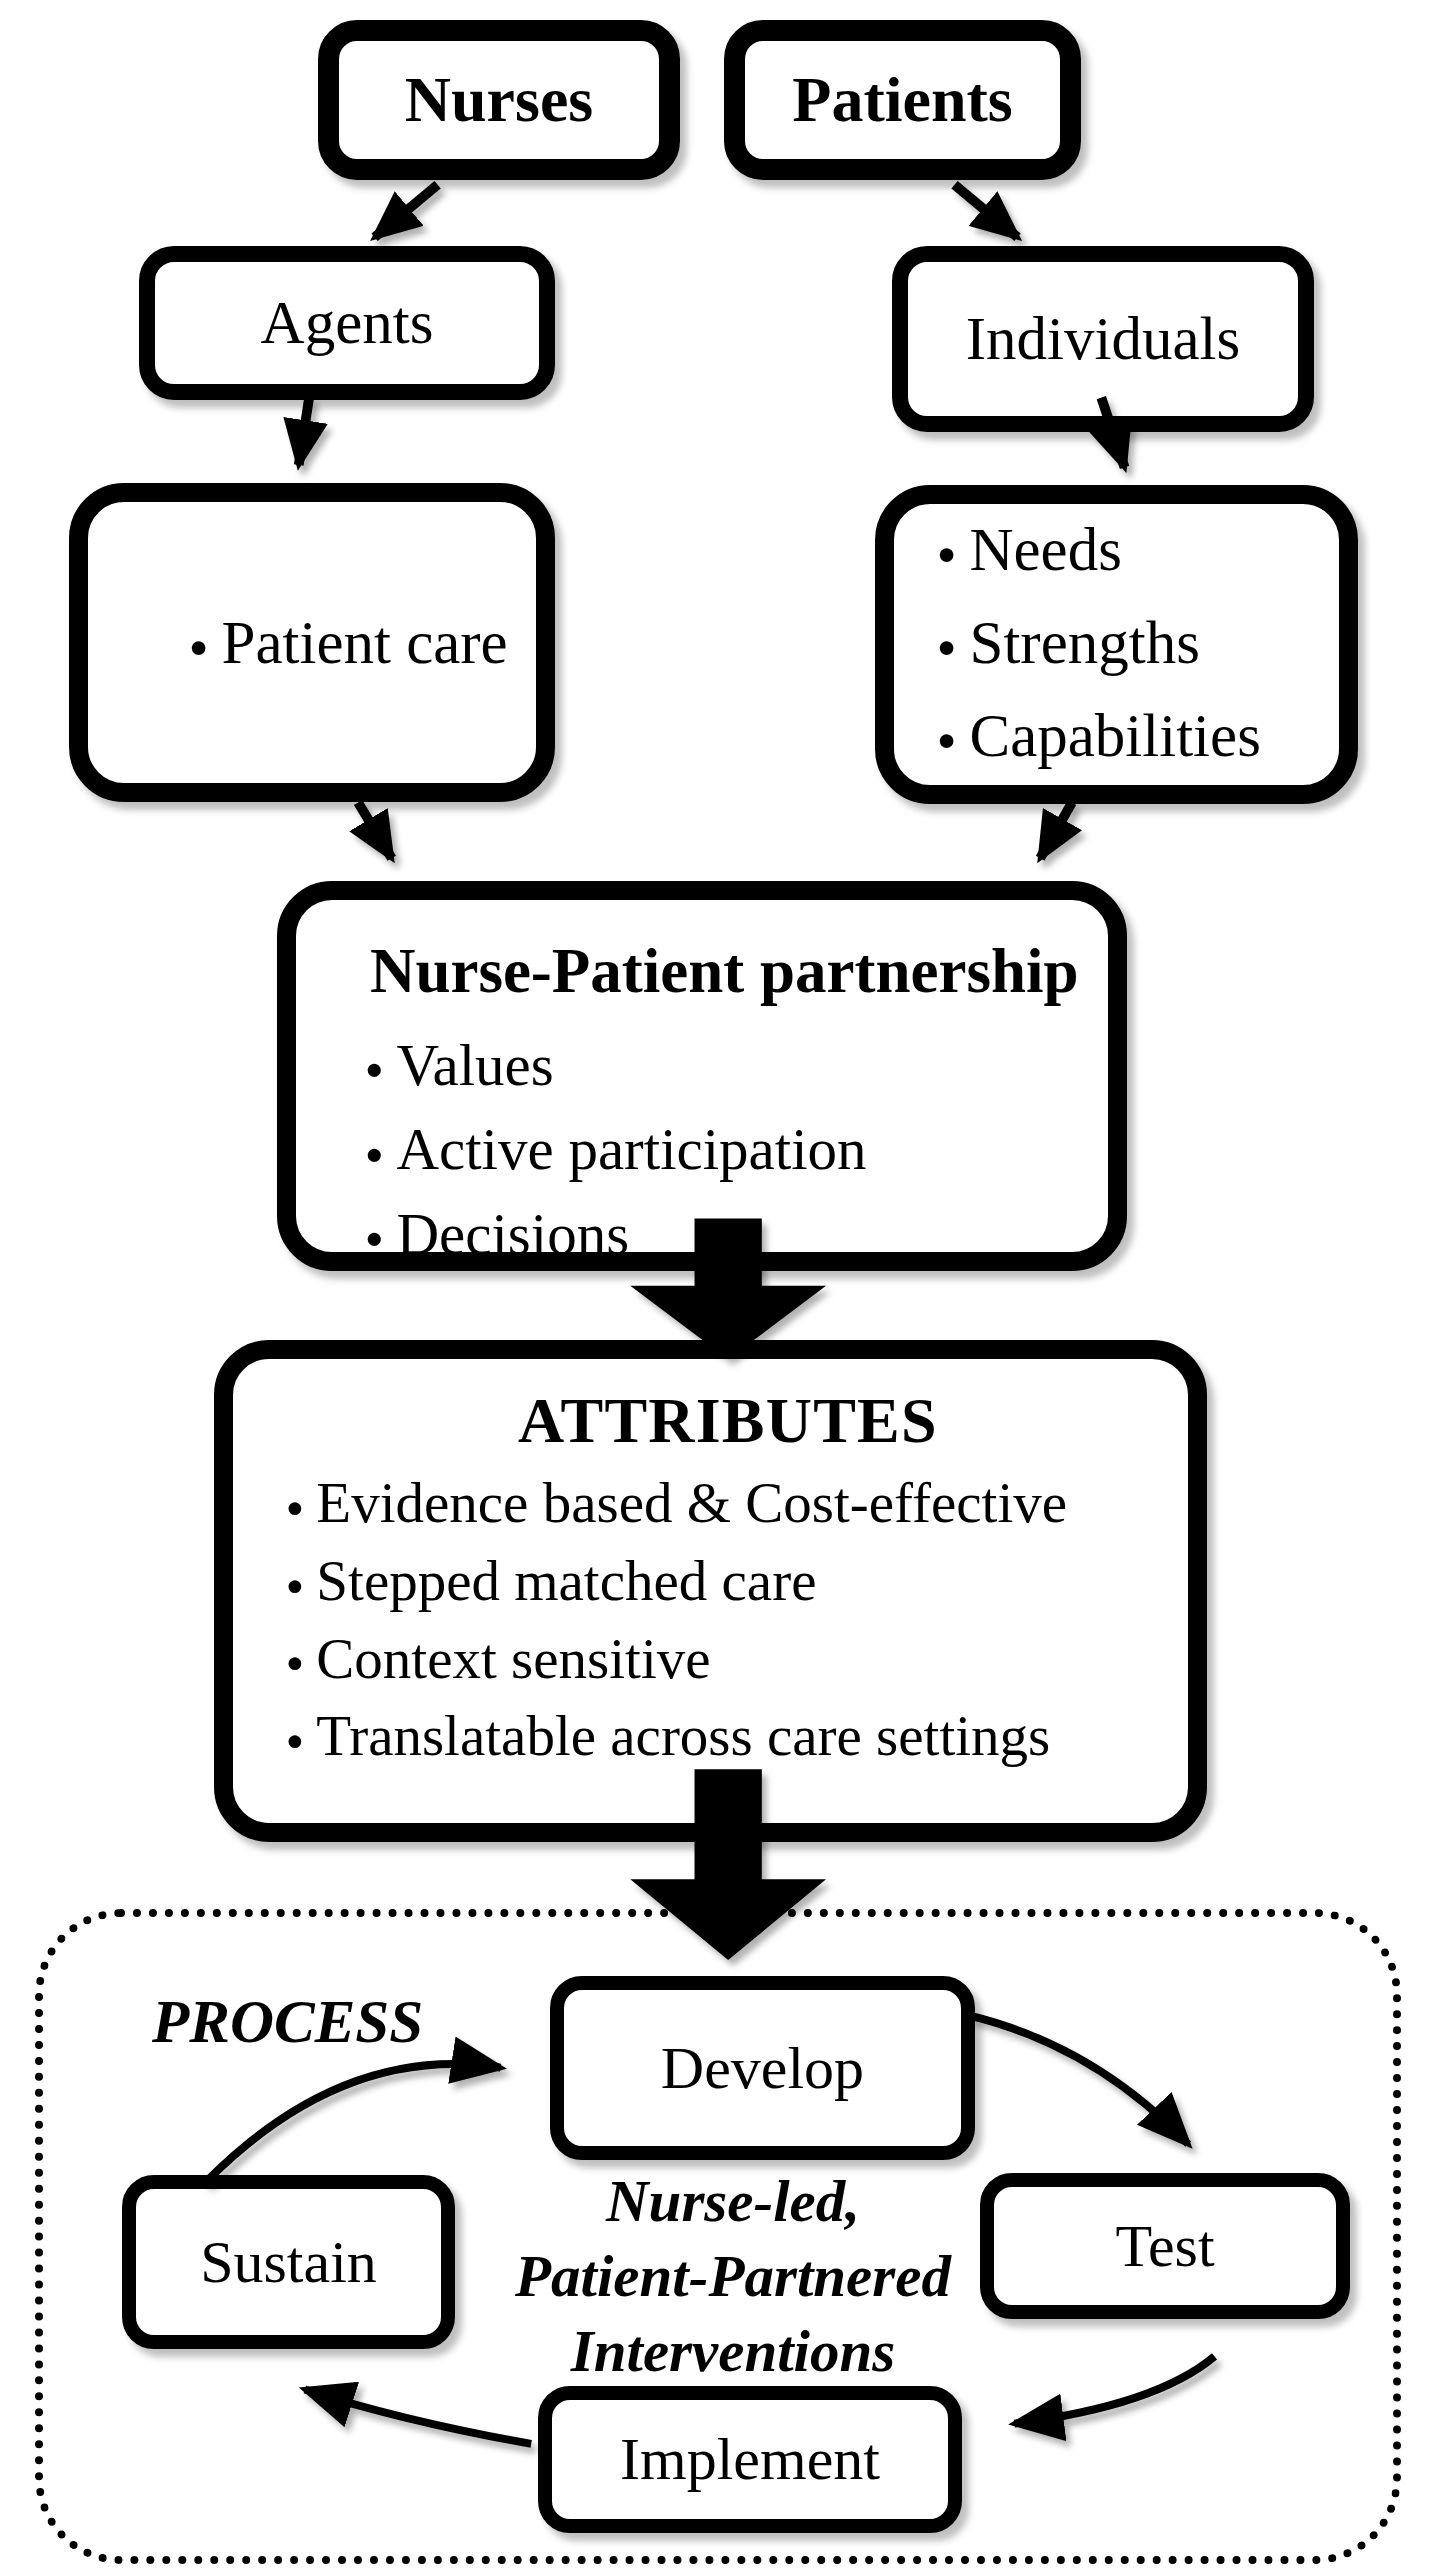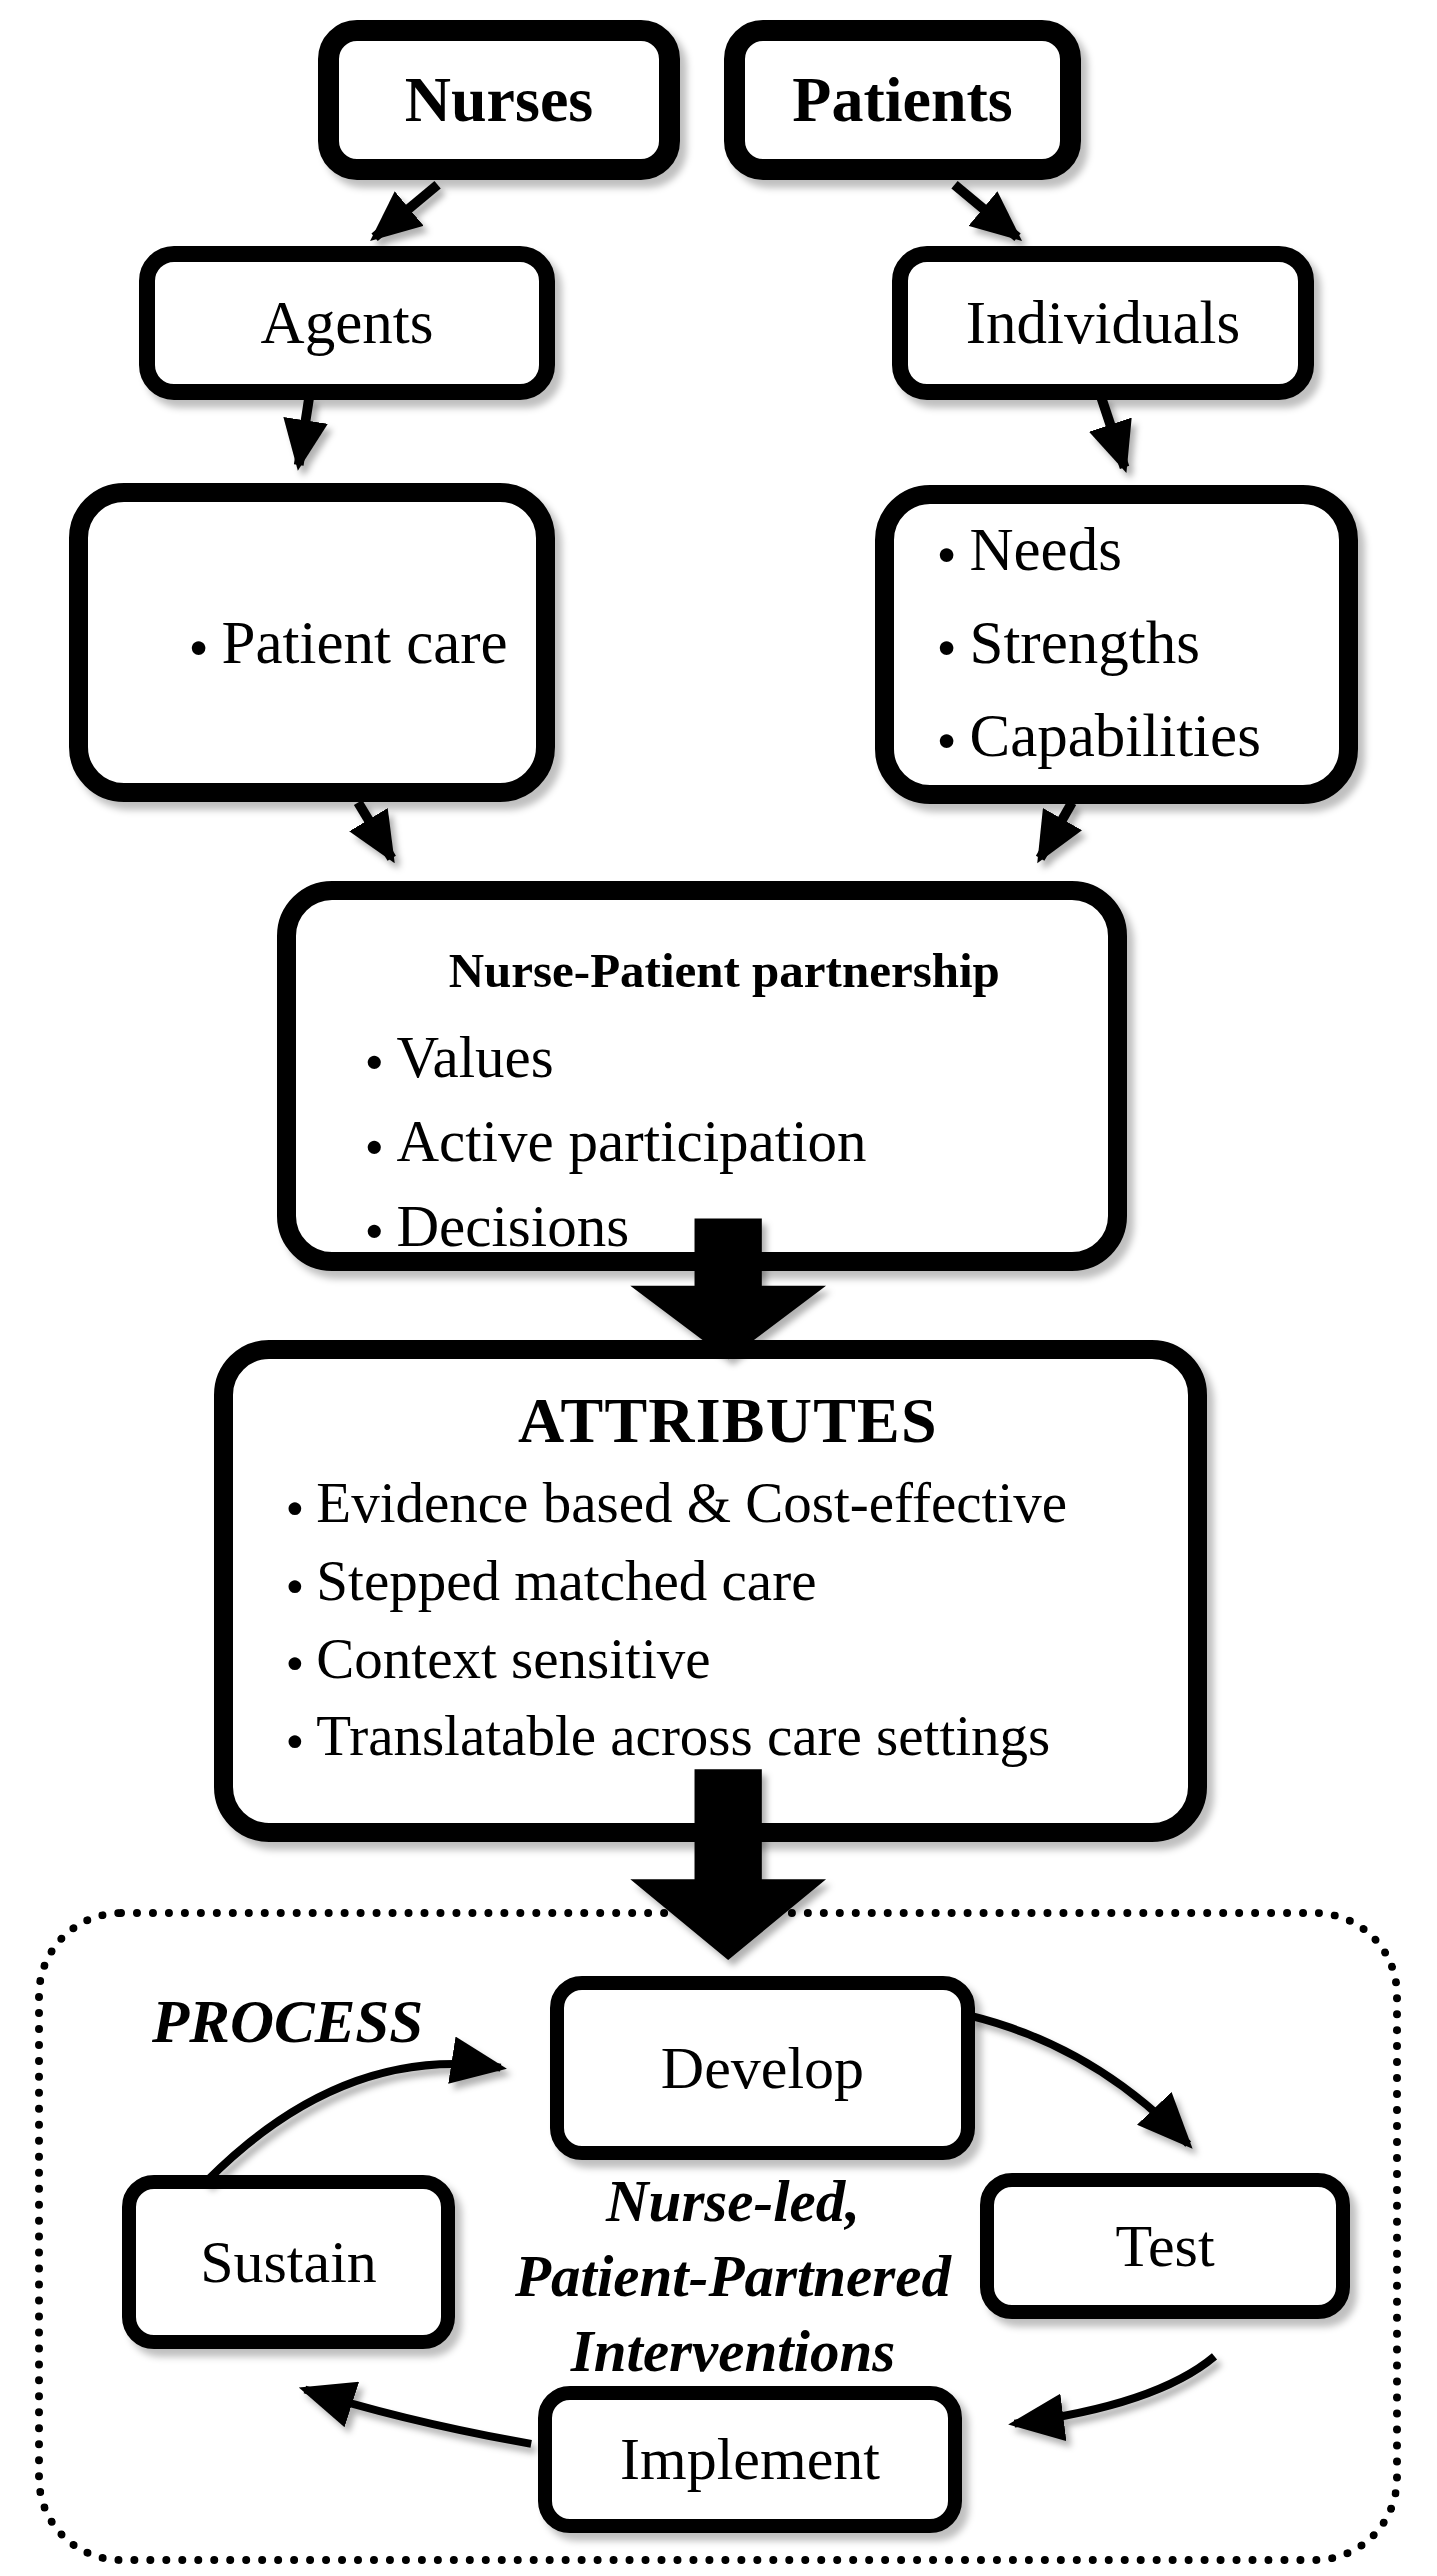--- a/index.html
+++ b/index.html
@@ -44,40 +44,40 @@
   <div class="node heavy z2" style="left:318px; top:19.6px; width:362px; height:160px;">
     <span>Nurses</span>
   </div>
   <div class="node heavy z2" style="left:724px; top:19.6px; width:357px; height:160px;">
     <span>Patients</span>
   </div>
 
   <div class="node medium z2" style="left:139px; top:246px; width:416px; height:154px;">
     <span>Agents</span>
   </div>
-  <div class="node medium z2" style="left:892px; top:246px; width:422px; height:154px;">
+  <div class="node medium z2" style="left:892px; top:246px; width:422px; height:186px;">
     <span>Individuals</span>
   </div>
 
   <div class="node bigbox z2" style="left:69px; top:483px; width:486px; height:319px; font-size:61px;">
     <div class="vlist" style="padding-left:101px; line-height:1.3;">
       <div class="brow">Patient care</div>
     </div>
   </div>
   <div class="node bigbox z2" style="left:875px; top:485px; width:483px; height:319px; font-size:61px;">
     <div class="vlist" style="padding-left:43px; line-height:89px;">
       <div class="brow">Needs</div>
       <div class="brow">Strengths</div>
       <div class="brow">Capabilities</div>
     </div>
   </div>
 
   <div class="node bigbox z2" style="left:277px; top:881px; width:850px; height:390px; font-size:59px; align-items:flex-start;">
     <div class="vlist" style="padding:31px 24.5px 0 69px; line-height:80px;">
-      <div class="boxtitle" style="font-size:49px; margin-bottom:6px;">Nurse-Patient partnership</div>
+      <div class="boxtitle" style="font-size:63px; margin-bottom:14px;">Nurse-Patient partnership</div>
       <div class="brow">Values</div>
       <div class="brow">Active participation</div>
       <div class="brow">Decisions</div>
     </div>
   </div>
 
   <div class="node bigbox z2" style="left:214px; top:1340px; width:993px; height:502px; font-size:57px; align-items:flex-start;">
     <div class="vlist" style="padding:24.5px 18.4px 0 53px; line-height:73px;">
       <div class="boxtitle" style="font-size:64px; margin-bottom:9.8px; letter-spacing:1.2px;">ATTRIBUTES</div>
       <div class="brow">Evidence based &amp; Cost-effective</div>

